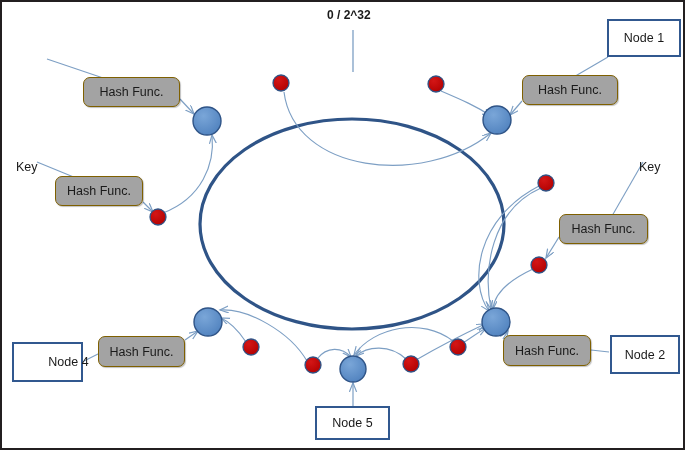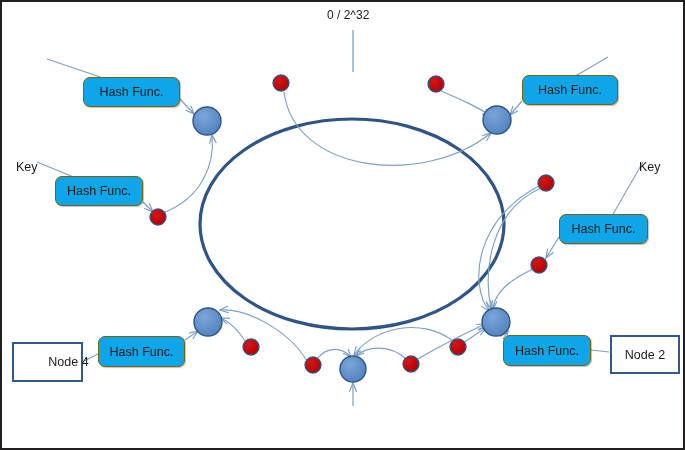--- a/index.html
+++ b/index.html
@@ -5,21 +5,21 @@
   html,body{margin:0;padding:0;background:#ffffff;}
   body{width:685px;height:450px;overflow:hidden;
        font-family:"Liberation Sans","DejaVu Sans",sans-serif;}
   #canvas{position:relative;width:685px;height:450px;background:#fff;
           box-sizing:border-box;border:2px solid #231f20;}
   svg#art{position:absolute;left:0;top:0;width:685px;height:450px;}
   .boxlabel{position:absolute;box-sizing:border-box;display:flex;
             align-items:center;justify-content:center;
             font-size:12.5px;color:#1a1a1a;white-space:nowrap;}
   .nodebox{background:#ffffff;border:2px solid #31588f;}
-  .hashbox{background:#0ea5e9;border:1.6px solid #7f6000;border-radius:7px;
+  .hashbox{background:#a3a3a3;border:1.6px solid #7f6000;border-radius:7px;
            color:#1a1a1a;box-shadow:1px 1px 1px rgba(0,0,0,.25);}
   .plainlabel{position:absolute;font-size:12.5px;color:#1a1a1a;
               white-space:nowrap;margin-top:8px;}
   .ringlabel{position:absolute;font-size:12px;color:#1a1a1a;white-space:nowrap;}
 </style>
 </head>
 <body>
 
 <div id="canvas">
 
@@ -104,24 +104,26 @@
 
     <g>
       <circle cx="495" cy="118" r="14" fill="url(#nodeg)" stroke="#2f5487" stroke-width="1.4"></circle>
       <circle cx="494" cy="320" r="14" fill="url(#nodeg)" stroke="#2f5487" stroke-width="1.4"></circle>
       <circle cx="205" cy="119" r="14" fill="url(#nodeg)" stroke="#2f5487" stroke-width="1.4"></circle>
       <circle cx="206" cy="320" r="14" fill="url(#nodeg)" stroke="#2f5487" stroke-width="1.4"></circle>
       <circle cx="351" cy="367" r="13" fill="url(#nodeg)" stroke="#2f5487" stroke-width="1.4"></circle>
     </g>
   </svg>
 
-  <div class="ringlabel" style="left:325px;top:6px;">0 / 2^32</div>
+  <div class="ringlabel" style="left:325px;top:6px;font-weight:bold;">0 / 2^32</div>
 
+  <div class="boxlabel nodebox" style="left:605px;top:17px;width:74px;height:38px;">Node 1</div>
   <div class="boxlabel nodebox" style="left:608px;top:333px;width:70px;height:39px;">Node 2</div>
   <div class="boxlabel nodebox" style="left:10px;top:340px;width:71px;height:40px;padding-left:42px;">Node 4</div>
+  <div class="boxlabel nodebox" style="left:313px;top:404px;width:75px;height:34px;">Node 5</div>
 
   <div class="boxlabel hashbox" style="left:81px;top:75px;width:97px;height:30px;">Hash Func.</div>
   <div class="boxlabel hashbox" style="left:520px;top:73px;width:96px;height:30px;">Hash Func.</div>
   <div class="boxlabel hashbox" style="left:53px;top:174px;width:88px;height:30px;">Hash Func.</div>
   <div class="boxlabel hashbox" style="left:557px;top:212px;width:89px;height:30px;">Hash Func.</div>
   <div class="boxlabel hashbox" style="left:96px;top:334px;width:87px;height:31px;">Hash Func.</div>
   <div class="boxlabel hashbox" style="left:501px;top:333px;width:88px;height:31px;">Hash Func.</div>
 
   <div class="plainlabel" style="left:14px;top:150px;">Key</div>
   <div class="plainlabel" style="left:637px;top:150px;">Key</div>

